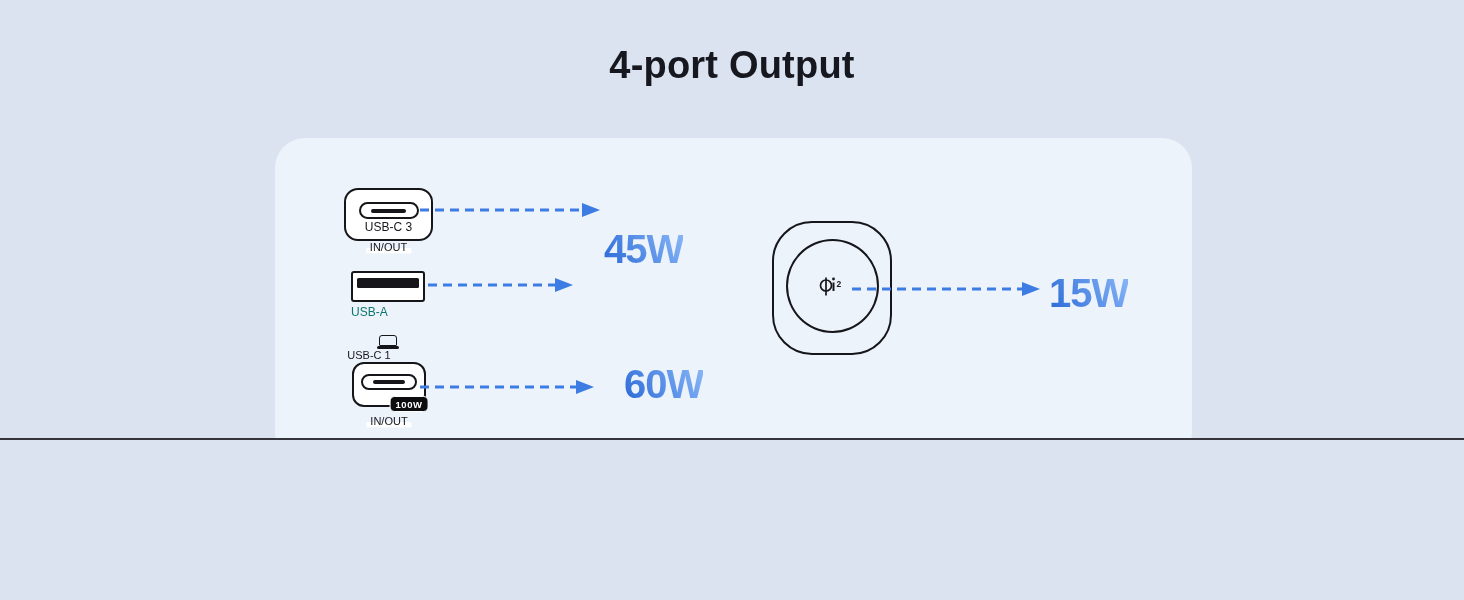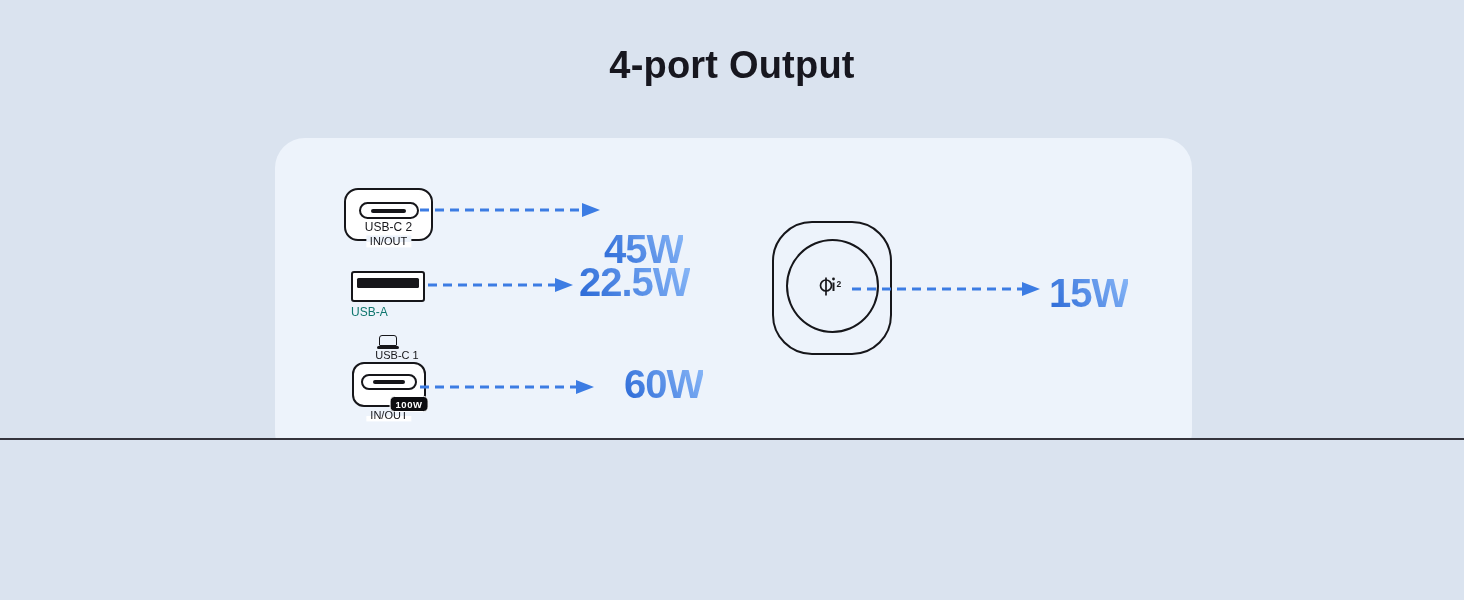--- a/index.html
+++ b/index.html
@@ -14,21 +14,21 @@
   .card{
     position:absolute;left:275px;top:138px;width:917px;height:324px;
     background:#edf3fb;border-radius:30px;
   }
   
   .portbox{
     position:absolute;background:#ffffff;border:2px solid #16161a;
     box-sizing:border-box;
   }
   .legend{
-    position:absolute;top:12px;left:50%;transform:translate(-50%,-55%);
+    position:absolute;top:18px;left:50%;transform:translate(-50%,-55%);
     font-size:11px;color:#16161a;padding:0 4px;white-space:nowrap;
     background:linear-gradient(180deg,#edf3fb 0 52%,#ffffff 52% 100%);
     margin-top:40px;
   }
   .pill{
     position:absolute;left:50%;transform:translateX(-50%);
     border:2px solid #16161a;border-radius:10px;box-sizing:border-box;
     display:flex;align-items:center;justify-content:center;background:#fff;
   }
   .pill .pin{width:62%;height:4px;background:#16161a;border-radius:2px;}
@@ -47,21 +47,21 @@
   .c2-box .pill{top:12px;width:60px;height:17px;}
   .c2-box .port-name{bottom:5px;}
   
   .a-box{left:351px;top:271px;width:74px;height:31px;border-radius:3px;}
   .a-pin{position:absolute;left:4px;top:5px;width:62px;height:10px;background:#16161a;border-radius:1.5px;}
   .a-name{position:absolute;left:351px;top:305px;width:74px;text-align:left;font-size:12px;color:#0f766e;}
   
   .laptop-screen{position:absolute;left:379px;top:335px;width:18px;height:11px;
     border:1.7px solid #16161a;border-radius:3px 3px 1px 1px;box-sizing:border-box;}
   .laptop-base{position:absolute;left:377px;top:346px;width:22px;height:2.5px;background:#16161a;border-radius:2px;}
-  .c1-name{position:absolute;left:360px;top:349px;width:74px;text-align:center;font-size:11px;color:#16161a;}
+  .c1-name{position:absolute;left:332px;top:349px;width:74px;text-align:center;font-size:11px;color:#16161a;}
   .c1-box{left:352px;top:362px;width:74px;height:45px;border-radius:12px;}
   .c1-box .pill{top:10px;width:56px;height:16px;}
   .badge{
     position:absolute;left:50%;bottom:-7px;transform:translateX(-50%);
     background:#0d0d10;color:#ffffff;font-size:9.5px;font-weight:bold;
     padding:1.5px 5px;border-radius:5px;border:1.5px solid #ffffff;
     letter-spacing:0.5px;white-space:nowrap;margin-left:20px;
   }
   
   .pad-outer{position:absolute;left:772px;top:221px;width:120px;height:134px;
@@ -83,37 +83,36 @@
 
   <div class="page-title">4-port Output</div>
 
   <div class="card"></div>
 
   <div class="portbox c2-box">
     <span class="legend">IN/OUT</span>
     <div class="pill">
       <div class="pin"></div>
     </div>
-    <div class="port-name">USB-C 2</div>
+    <div class="port-name">USB-C 3</div>
   </div>
   <svg class="arrow" style="left:420px;top:201px;" width="186" height="18">
     <line x1="0" y1="9" x2="162" y2="9"></line>
     <polygon points="162,2 180,9 162,16"></polygon>
   </svg>
   <div class="watt" style="left:604px;top:187px;margin-top:42px;">45W</div>
 
   <div class="portbox a-box">
     <div class="a-pin"></div>
   </div>
   <div class="a-name">USB-A</div>
   <svg class="arrow" style="left:428px;top:276px;" width="150" height="18">
     <line x1="0" y1="9" x2="127" y2="9"></line>
     <polygon points="127,2 145,9 127,16"></polygon>
   </svg>
-  <div class="watt" style="left:579px;top:262px;">22.5W</div>
 
   <div class="laptop-screen"></div>
   <div class="laptop-base"></div>
   <div class="c1-name">USB-C 1</div>
   <div class="portbox c1-box">
     <span class="legend">IN/OUT</span>
     <div class="pill">
       <div class="pin"></div>
     </div>
     <span class="badge">100W</span>

